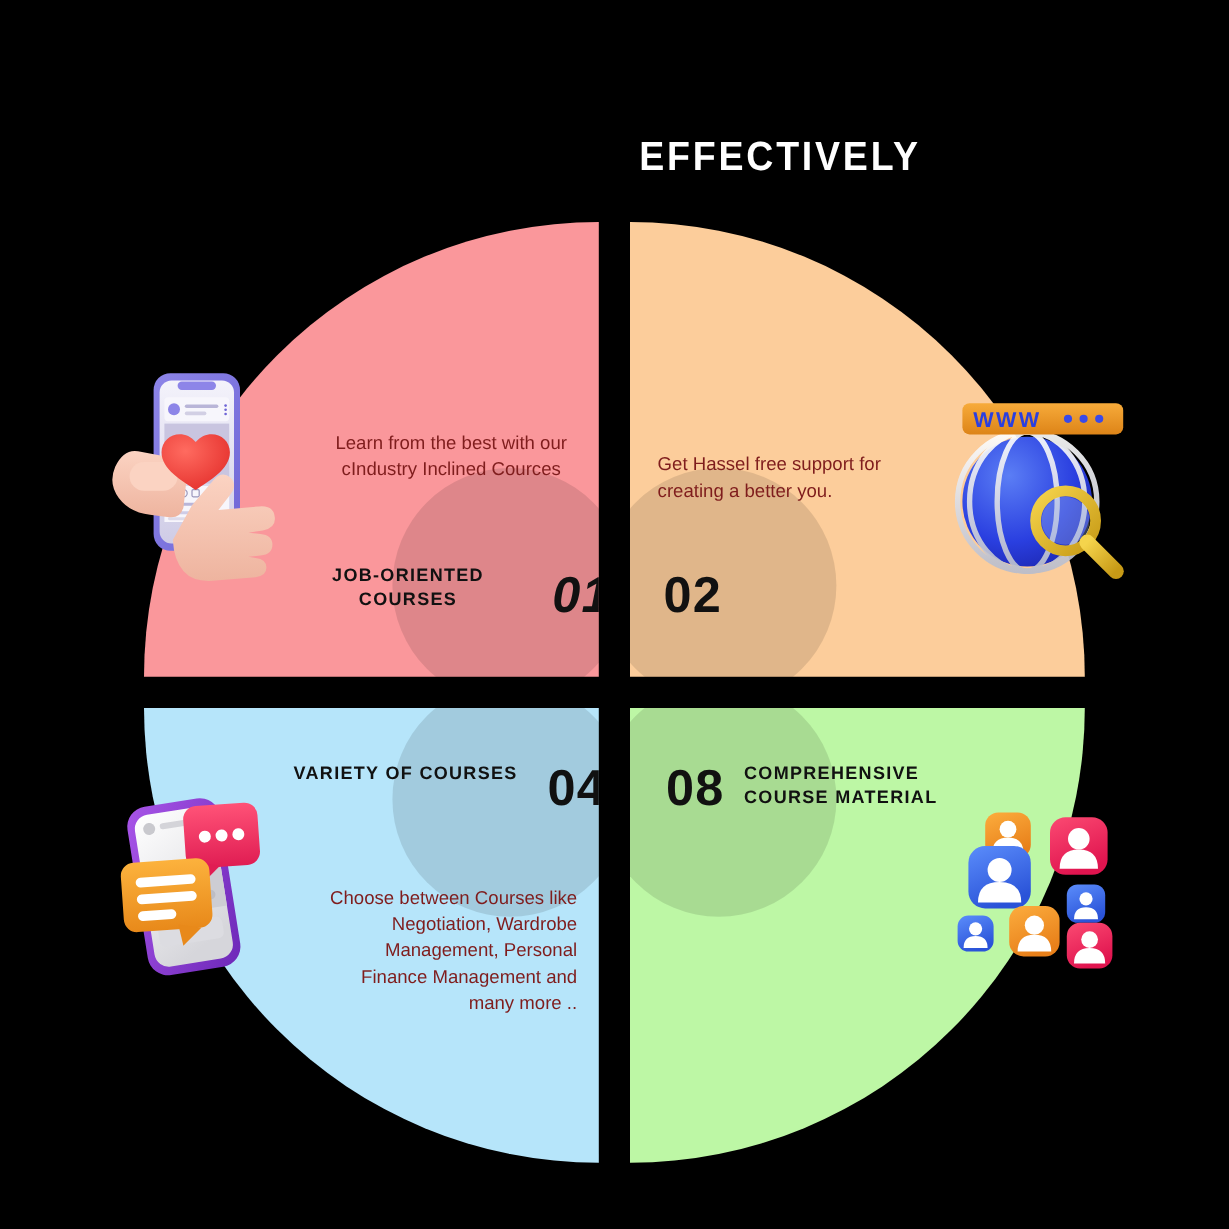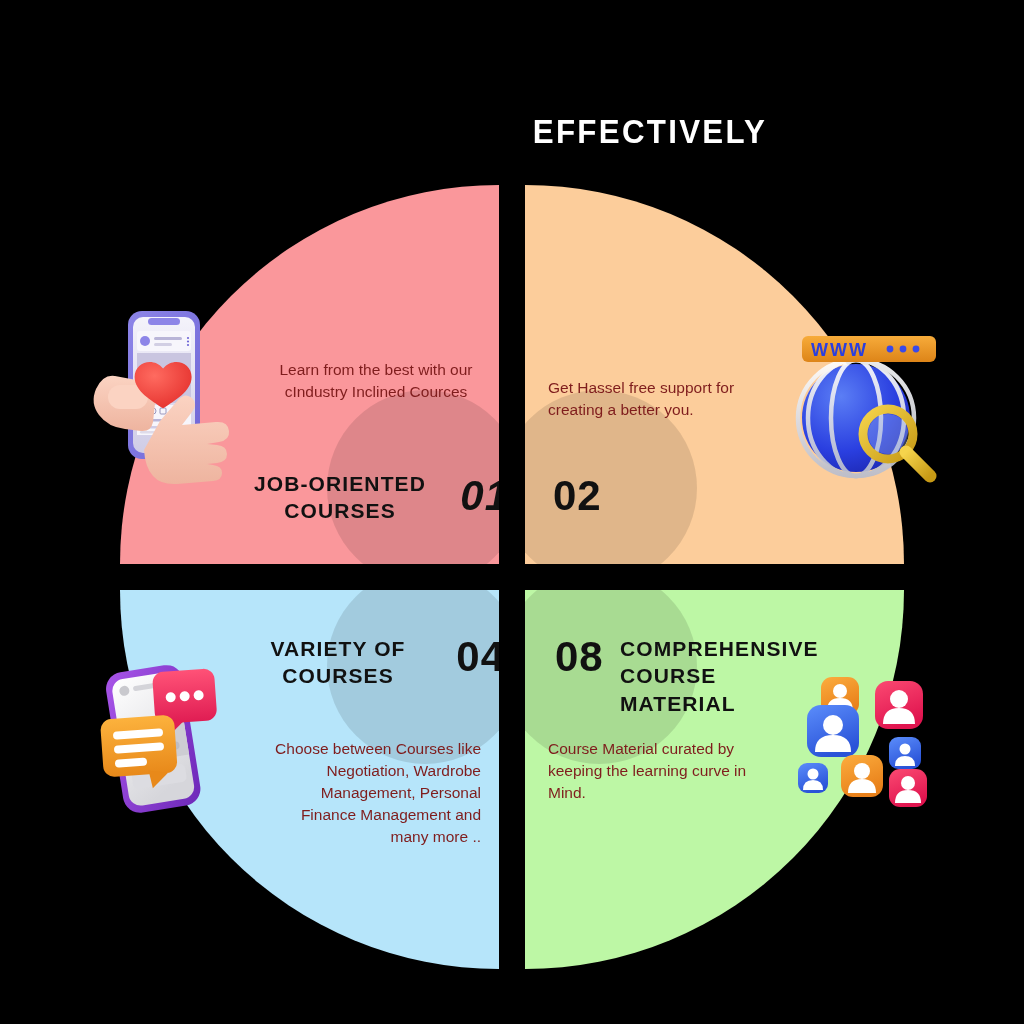--- a/index.html
+++ b/index.html
@@ -79,21 +79,21 @@
   .desc {
     position: absolute;
     font-size: 15.5px;
     line-height: 1.42;
     color: #7f1d1d;
     font-family: "Liberation Sans", sans-serif;
     width: 210px;
   }
   .heading {
     position: absolute;
-    font-size: 21px;
+    font-size: 15px;
     line-height: 1.3;
     font-weight: 700;
     letter-spacing: 1.1px;
     color: #111111;
     font-family: "Liberation Sans", sans-serif;
     width: 200px;
   }
   .num {
     position: absolute;
     font-size: 42px;
@@ -157,21 +157,20 @@
       <div class="lobe"></div>
       <div class="heading">VARIETY OF COURSES</div>
       <div class="num">04</div>
       <div class="desc">Choose between Courses like Negotiation, Wardrobe Management, Personal Finance Management and many more ..</div>
     </div>
 
     <div class="quad quad-q3" style="background: rgb(189, 247, 165);">
       <div class="lobe"></div>
       <div class="heading">COMPREHENSIVE COURSE MATERIAL</div>
       <div class="num">08</div>
-      <div class="desc">Course Material curated by keeping the learning curve in Mind.</div>
     </div>
 
   </div>
 
   <svg class="illus" id="illus-phone-heart" viewBox="0 0 160 180">
     <defs>
       <linearGradient id="phBody" x1="0" y1="0" x2="1" y2="1">
         <stop offset="0" stop-color="#8d85e8"></stop>
           <stop offset="1" stop-color="#6f66d6"></stop>
       </linearGradient>

